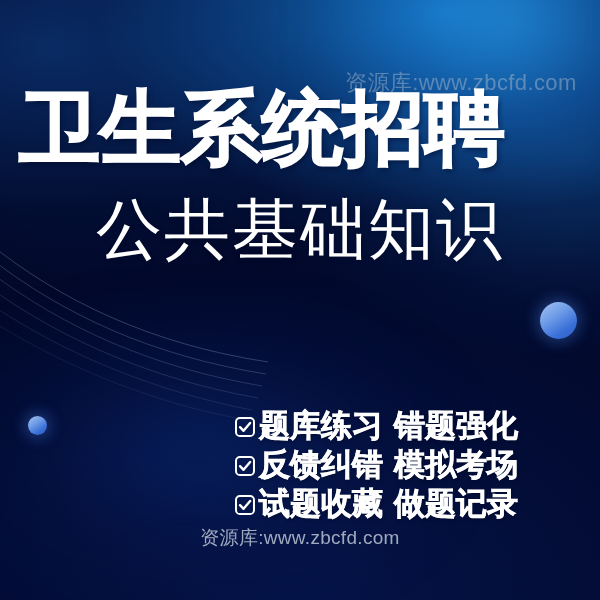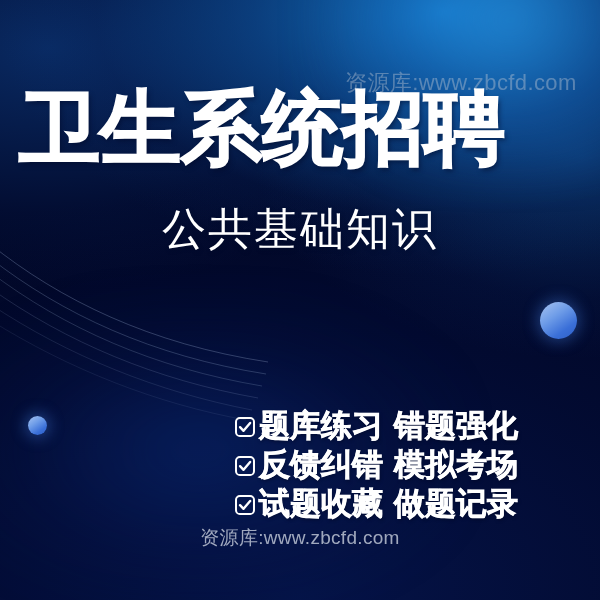--- a/index.html
+++ b/index.html
@@ -80,21 +80,21 @@
     letter-spacing: 0px;
     text-shadow: 2px 3px 5px rgba(0,10,40,0.55);
     -webkit-text-stroke: 1.6px #ffffff;
     white-space: nowrap;
   }
   .subtitle {
     position: absolute;
     left: 0; top: 192px;
     width: 600px;
     text-align: center;
-    font-size: 44px;
+    font-size: 66px;
     line-height: 74px;
     font-weight: 400;
     color: #ffffff;
     letter-spacing: 2px;
     text-shadow: 1px 2px 4px rgba(0,10,40,0.45);
     white-space: nowrap;
   }
 
   
   .features {

